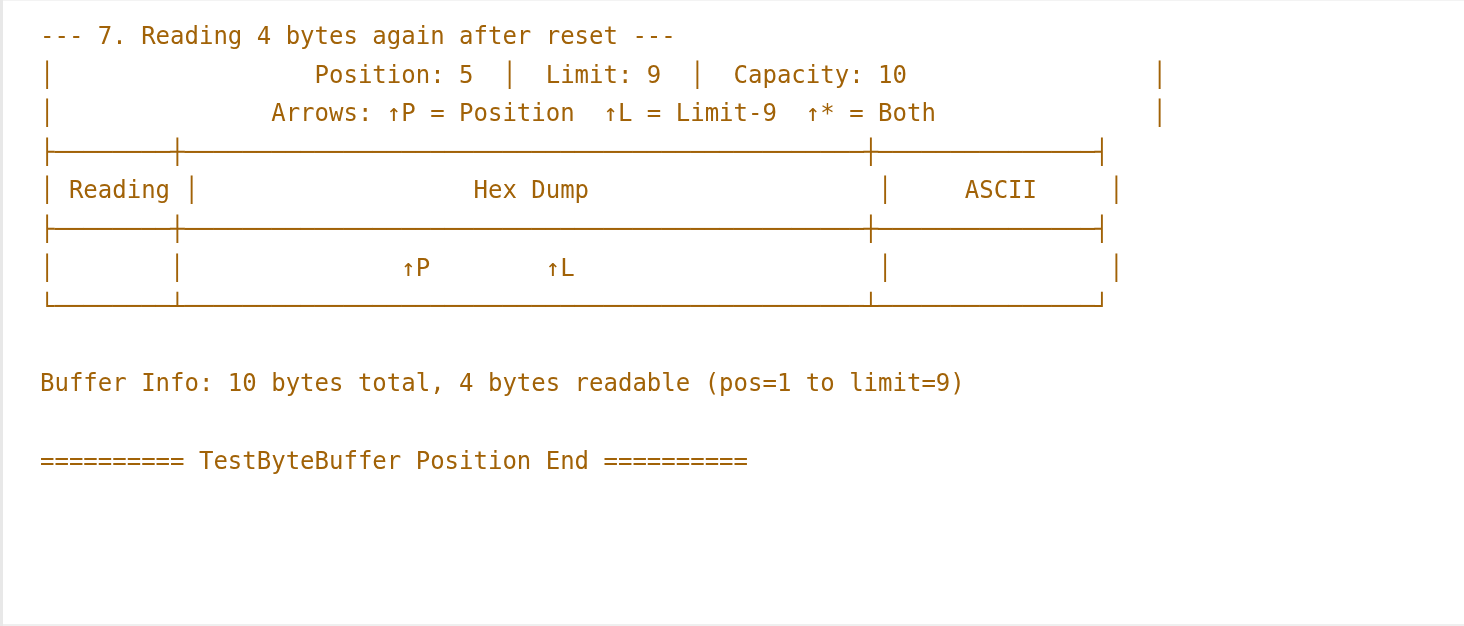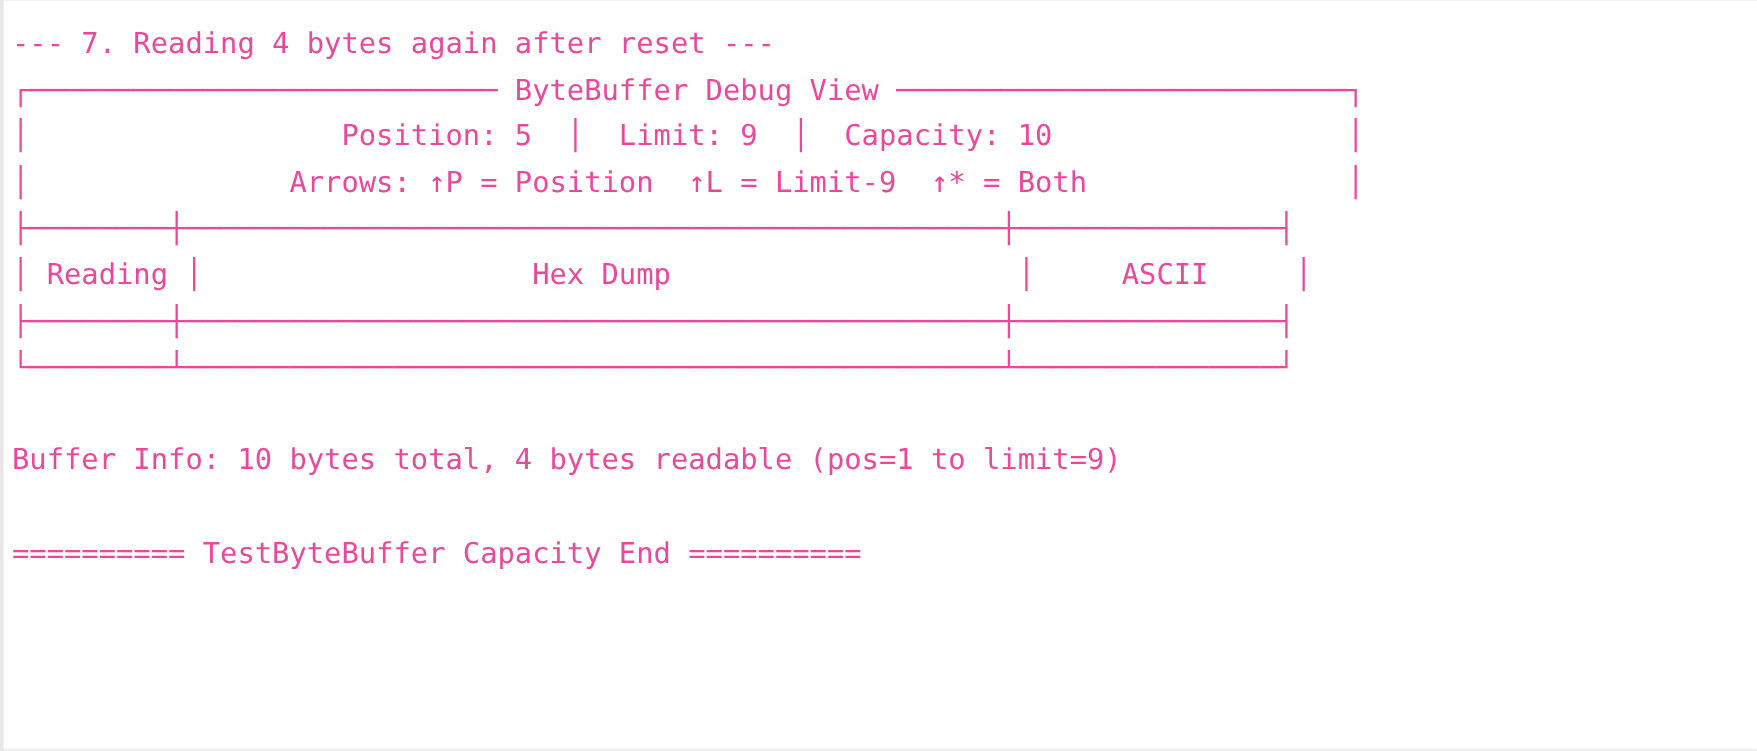--- a/index.html
+++ b/index.html
@@ -12,41 +12,41 @@
     height: 626px;
     overflow: hidden;
     position: relative;
     
     box-shadow: inset 3px 0 0 #e8e8e8, inset 0 -2px 0 #efefef, inset 0 1px 0 #f3f3f3;
   }
   .screen {
     position: absolute;
     top: 0;
     left: 0;
-    padding: 17px 0 0 10px;
+    padding: 17px 0 0 40px;
     font-family: "DejaVu Sans Mono", "Liberation Mono", monospace;
     font-size: 24px;
     line-height: 38.6px;
-    color: #ec4899;
+    color: #a16207;
     letter-spacing: 0;
   }
   .line {
     white-space: pre;
     height: 38.6px;
   }
 </style>
 </head>
 <body>
 
 <div class="screen">
   <div class="line">--- 7. Reading 4 bytes again after reset ---</div>
-  <div class="line">┌─────────────────────────── ByteBuffer Debug View ──────────────────────────┐</div>
   <div class="line">│                  Position: 5  │  Limit: 9  │  Capacity: 10                 │</div>
   <div class="line">│               Arrows: ↑P = Position  ↑L = Limit-9  ↑* = Both               │</div>
   <div class="line">├────────┼───────────────────────────────────────────────┼───────────────┤</div>
   <div class="line">│ Reading │                   Hex Dump                    │     ASCII     │</div>
   <div class="line">├────────┼───────────────────────────────────────────────┼───────────────┤</div>
+  <div class="line">│        │               ↑P        ↑L                     │               │</div>
   <div class="line">└────────┴───────────────────────────────────────────────┴───────────────┘</div>
   <div class="line"> </div>
   <div class="line">Buffer Info: 10 bytes total, 4 bytes readable (pos=1 to limit=9)</div>
   <div class="line"> </div>
-  <div class="line">========== TestByteBuffer Capacity End ==========</div>
+  <div class="line">========== TestByteBuffer Position End ==========</div>
 </div>
 
 </body></html>

